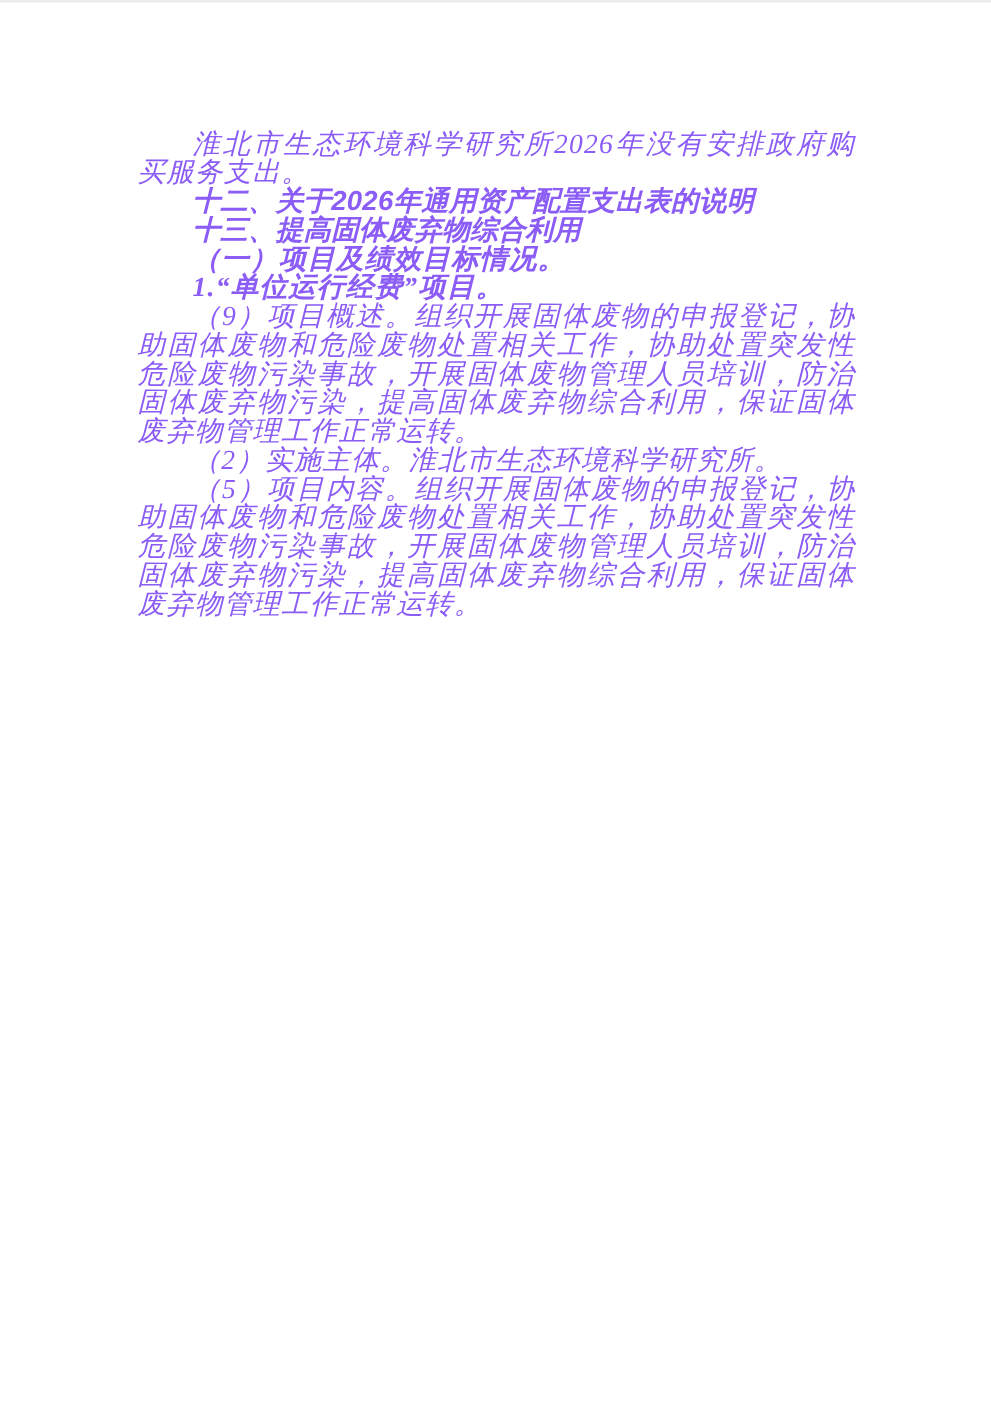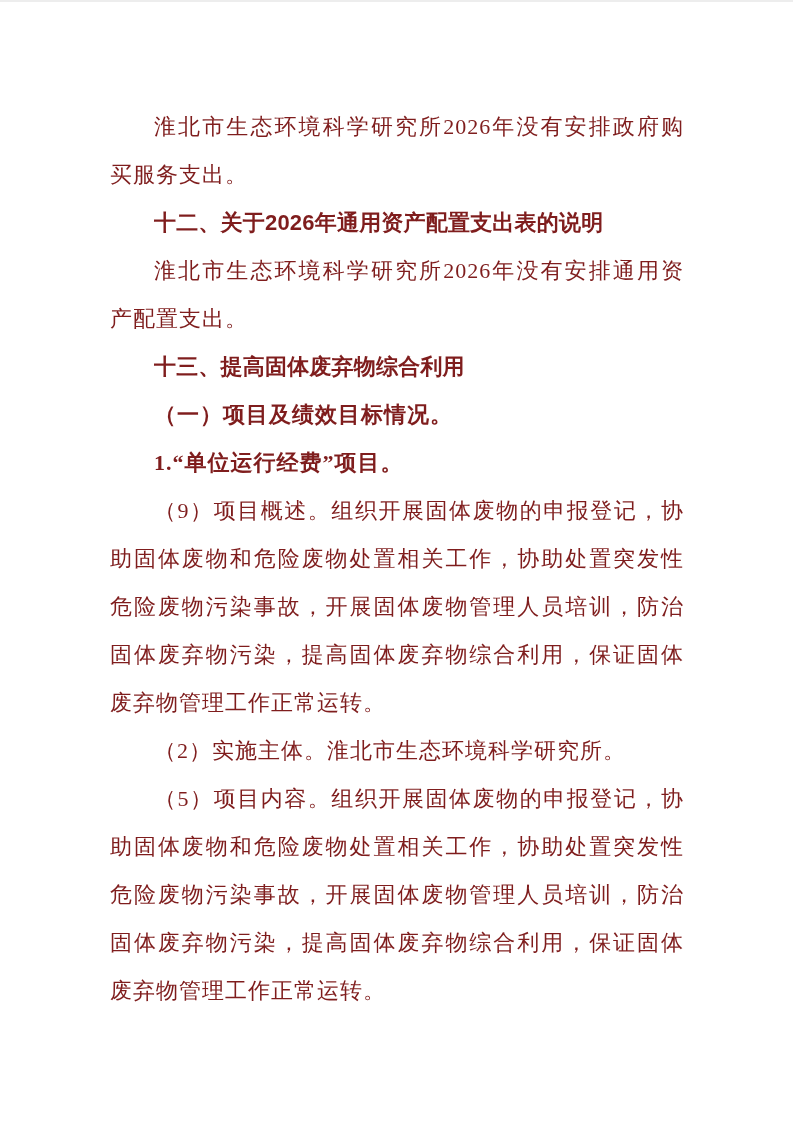--- a/index.html
+++ b/index.html
@@ -16,22 +16,23 @@
     box-sizing: border-box;
     border-top: 2px solid #ededed;
   }
   .content {
     position: absolute;
     left: 110px;
     top: 101px;
     width: 574px;
     font-family: "Liberation Serif", serif;
     font-size: 22px;
-    line-height: 48px;
-    color: #7f1d1d;
+    line-height: 23px;
+    color: #8b5cf6;
+    font-style: italic;
   }
   .content p {
     margin: 0;
     padding: 0;
     text-indent: 2em;
     text-align: justify;
     text-align-last: left;
     text-justify: inter-character;
     letter-spacing: 1px;
   }
@@ -46,21 +47,20 @@
     letter-spacing: 1px;
   }
 </style>
 </head>
 <body>
 
 <div class="page">
   <div class="content">
     <p class="body">淮北市生态环境科学研究所2026年没有安排政府购买服务支出。</p>
     <p class="heading">十二、关于2026年通用资产配置支出表的说明</p>
-    <p class="body">淮北市生态环境科学研究所2026年没有安排通用资产配置支出。</p>
     <p class="heading">十三、提高固体废弃物综合利用</p>
     <p class="subheading">（一）项目及绩效目标情况。</p>
     <p class="subheading">1.“单位运行经费”项目。</p>
     <p class="body">（9）项目概述。组织开展固体废物的申报登记，协助固体废物和危险废物处置相关工作，协助处置突发性危险废物污染事故，开展固体废物管理人员培训，防治固体废弃物污染，提高固体废弃物综合利用，保证固体废弃物管理工作正常运转。</p>
     <p class="body">（2）实施主体。淮北市生态环境科学研究所。</p>
     <p class="body">（5）项目内容。组织开展固体废物的申报登记，协助固体废物和危险废物处置相关工作，协助处置突发性危险废物污染事故，开展固体废物管理人员培训，防治固体废弃物污染，提高固体废弃物综合利用，保证固体废弃物管理工作正常运转。</p>
   </div>
 </div>
 
 </body></html>

